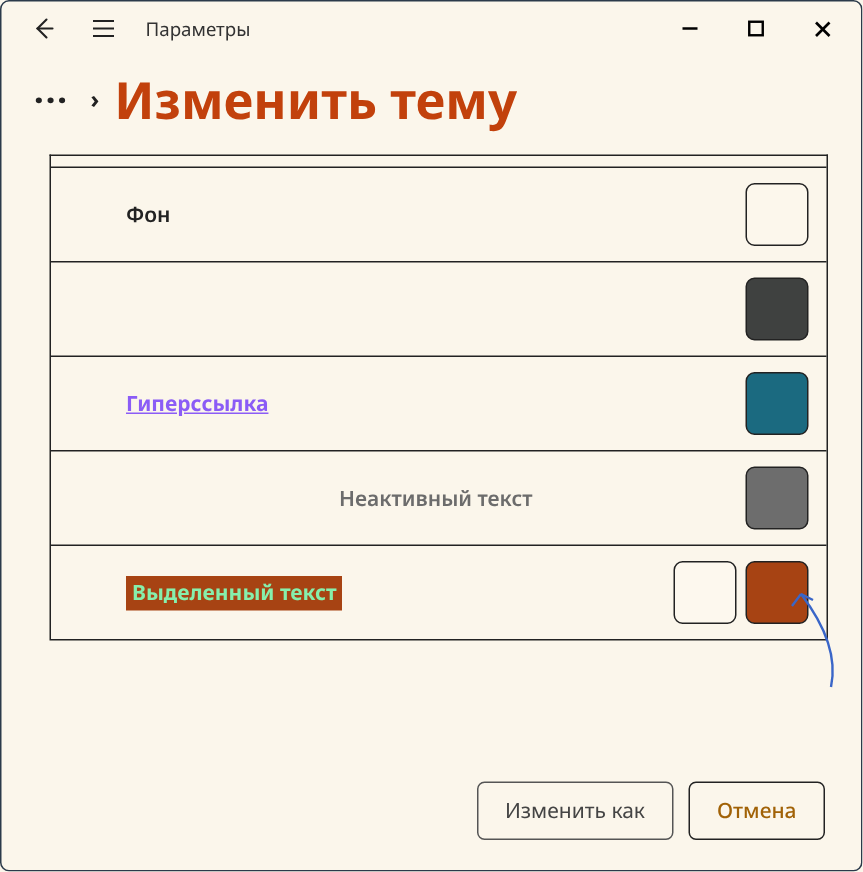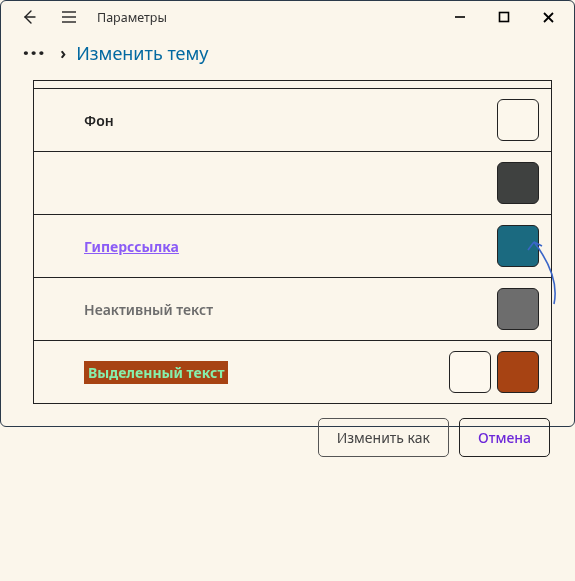--- a/index.html
+++ b/index.html
@@ -4,21 +4,21 @@
 <style>
   * { box-sizing: border-box; margin: 0; padding: 0; }
   html, body { width: 575px; height: 581px; overflow: hidden; }
   body {
     font-family: "Segoe UI", system-ui, sans-serif;
     background: #fbf6eb;
     color: #222;
   }
   .window {
     width: 575px;
-    height: 427px;
+    height: 581px;
     background: #fbf6eb;
     border: 1px solid #2b3a4a;
     border-radius: 6px;
     position: relative;
     display: flex;
     flex-direction: column;
   }
   
   .titlebar {
     height: 36px;
@@ -62,23 +62,23 @@
     letter-spacing: 2px;
     color: #222;
     padding-right: 4px;
   }
   .chev {
     font-size: 16px;
     color: #222;
     font-weight: 700;
   }
   .page-title {
-    font-size: 18px;
-    font-weight: 400;
-    color: #0369a1;
+    font-size: 34px;
+    font-weight: 700;
+    color: #c2410c;
   }
 
   
   .content {
     flex: 1 1 auto;
     padding: 0 22px 0 32px;
   }
   .panel {
     border: 1.5px solid #222;
     border-bottom: none;
@@ -100,20 +100,21 @@
     color: #222;
     font-weight: 600;
   }
   .row-label.hyperlink {
     color: #8b5cf6;
     text-decoration: underline;
     font-weight: 700;
   }
   .row-label.inactive {
     color: #6c6c6c;
+    text-align: center;
   }
   .row-label.highlighted {
     display: inline-block;
     flex: 0 0 auto;
     background: #a74313;
     color: #86efac;
     padding: 2px 4px;
     font-weight: 700;
   }
   .row-label.button-style {
@@ -147,21 +148,21 @@
   .btn {
     border: 1.5px solid #555;
     background: transparent;
     border-radius: 5px;
     padding: 9px 18px;
     font-size: 14px;
     color: #444;
     font-family: inherit;
   }
   .btn.cancel {
-    color: #6d28d9;
+    color: #a16207;
     border-color: #222;
     font-weight: 500;
   }
 
   
   .arrow-svg {
     position: absolute;
     right: 10px;
     bottom: 120px;
     pointer-events: none;

